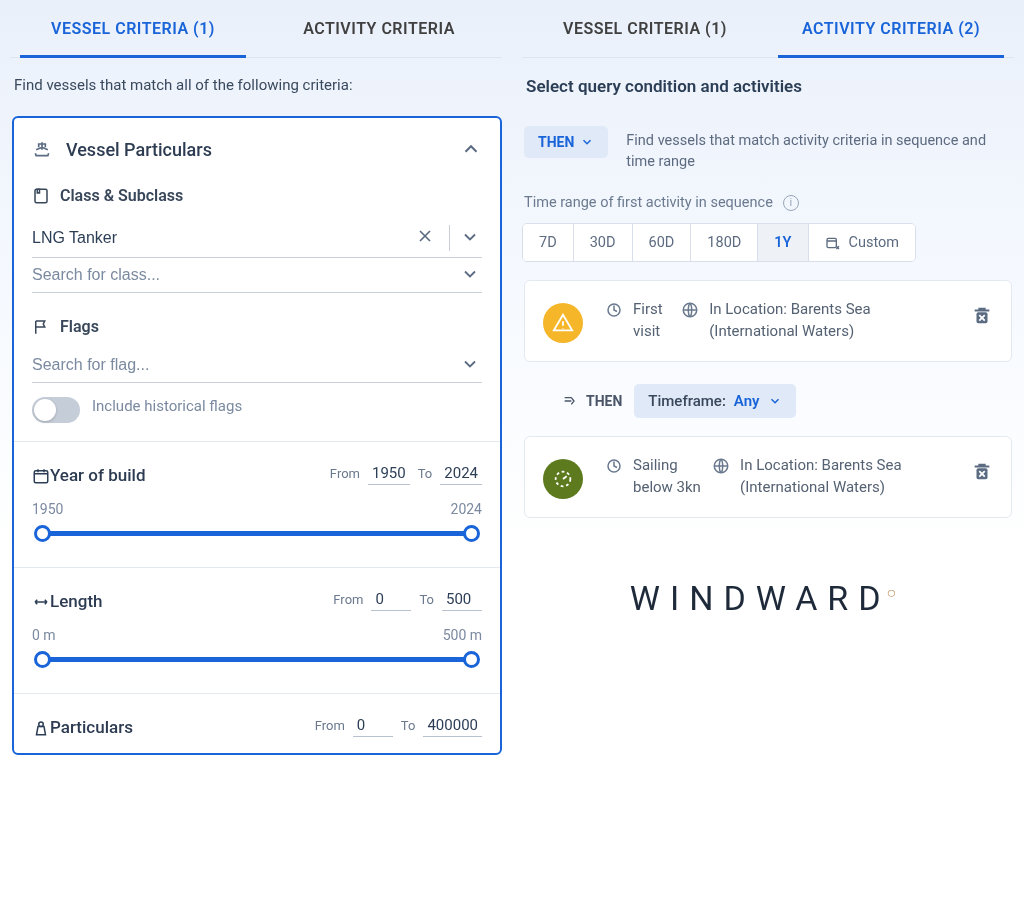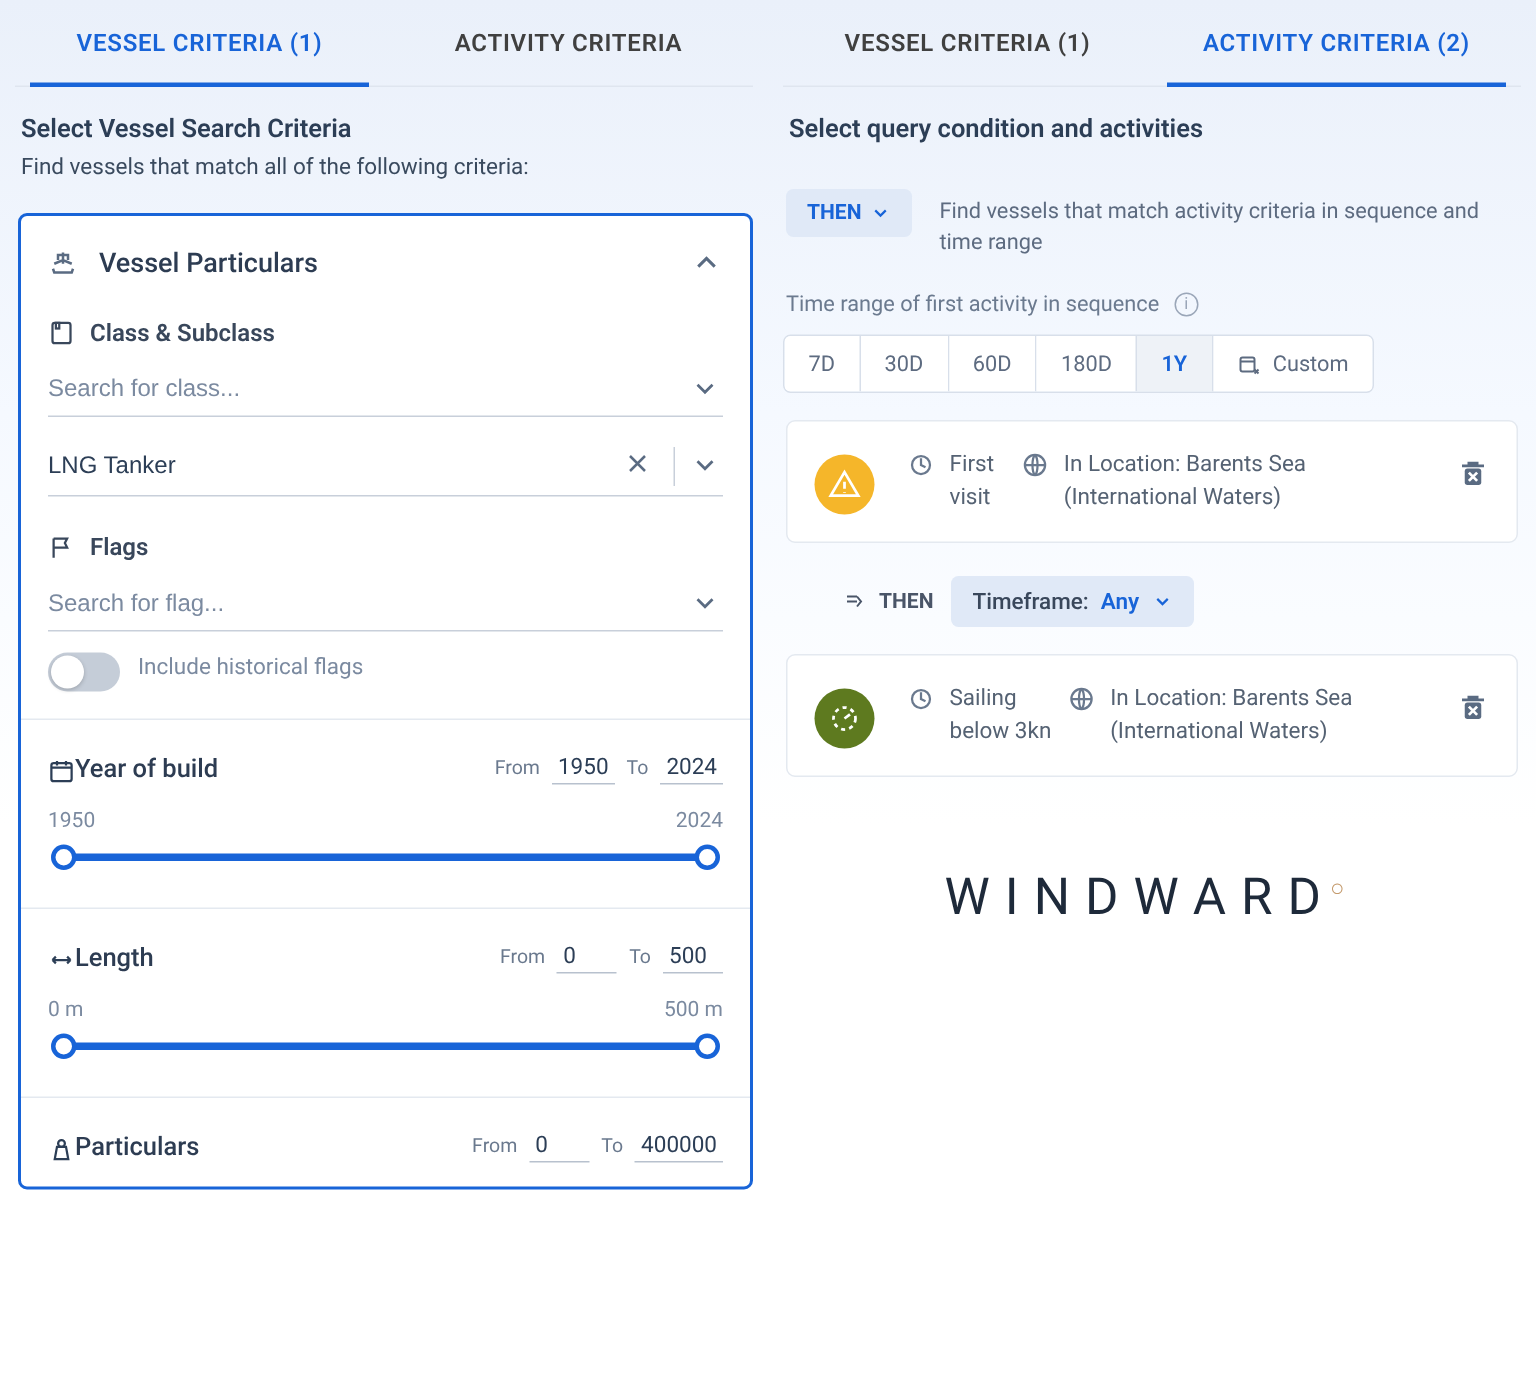--- a/index.html
+++ b/index.html
@@ -114,21 +114,20 @@
 
 <div class="container">
 
   <div class="panel">
     <div class="tabs">
       <div class="tab active">VESSEL CRITERIA (1)</div>
       <div class="tab">ACTIVITY CRITERIA</div>
     </div>
 
     <div class="section-header">
-      <h3>Select Vessel Search Criteria</h3>
       <p>Find vessels that match all of the following criteria:</p>
     </div>
 
     <div class="card">
       <div class="acc-row">
         <span class="icon">
           <svg viewBox="0 0 24 24" width="20" height="20" fill="none" stroke="currentColor" stroke-width="2">
               <path d="M4 17l1 3h14l1-3M12 4v9M5 13l7-3 7 3M8 10V6h8v4"></path>
             </svg>
         </span>
@@ -143,36 +142,36 @@
       <div class="subsection">
         <div class="sublabel">
           <span>
             <svg viewBox="0 0 24 24" width="18" height="18" fill="none" stroke="currentColor" stroke-width="2">
                 <rect x="4" y="3" width="16" height="18" rx="2"></rect>
                 <rect x="7" y="3" width="3" height="5"></rect>
               </svg>
           </span>
           <span>Class &amp; Subclass</span>
         </div>
-        <div class="select-field">
-          <input placeholder="Search for class..." style="">
-          <span class="chev">
-            <svg viewBox="0 0 24 24" width="20" height="20" fill="none" stroke="currentColor" stroke-width="2.2">
-                <path d="M6 9l6 6 6-6"></path>
-              </svg>
-          </span>
-        </div>
         <div class="select-field" style="margin-top:14px">
           <input value="LNG Tanker" style="">
           <span class="clear">
             <svg viewBox="0 0 24 24" width="20" height="20" fill="none" stroke="currentColor" stroke-width="2">
                 <path d="M6 6l12 12M18 6L6 18"></path>
               </svg>
           </span>
           <span class="divider"></span>
+          <span class="chev">
+            <svg viewBox="0 0 24 24" width="20" height="20" fill="none" stroke="currentColor" stroke-width="2.2">
+                <path d="M6 9l6 6 6-6"></path>
+              </svg>
+          </span>
+        </div>
+        <div class="select-field">
+          <input placeholder="Search for class..." style="">
           <span class="chev">
             <svg viewBox="0 0 24 24" width="20" height="20" fill="none" stroke="currentColor" stroke-width="2.2">
                 <path d="M6 9l6 6 6-6"></path>
               </svg>
           </span>
         </div>
       </div>
 
       <div class="subsection">
         <div class="sublabel">

